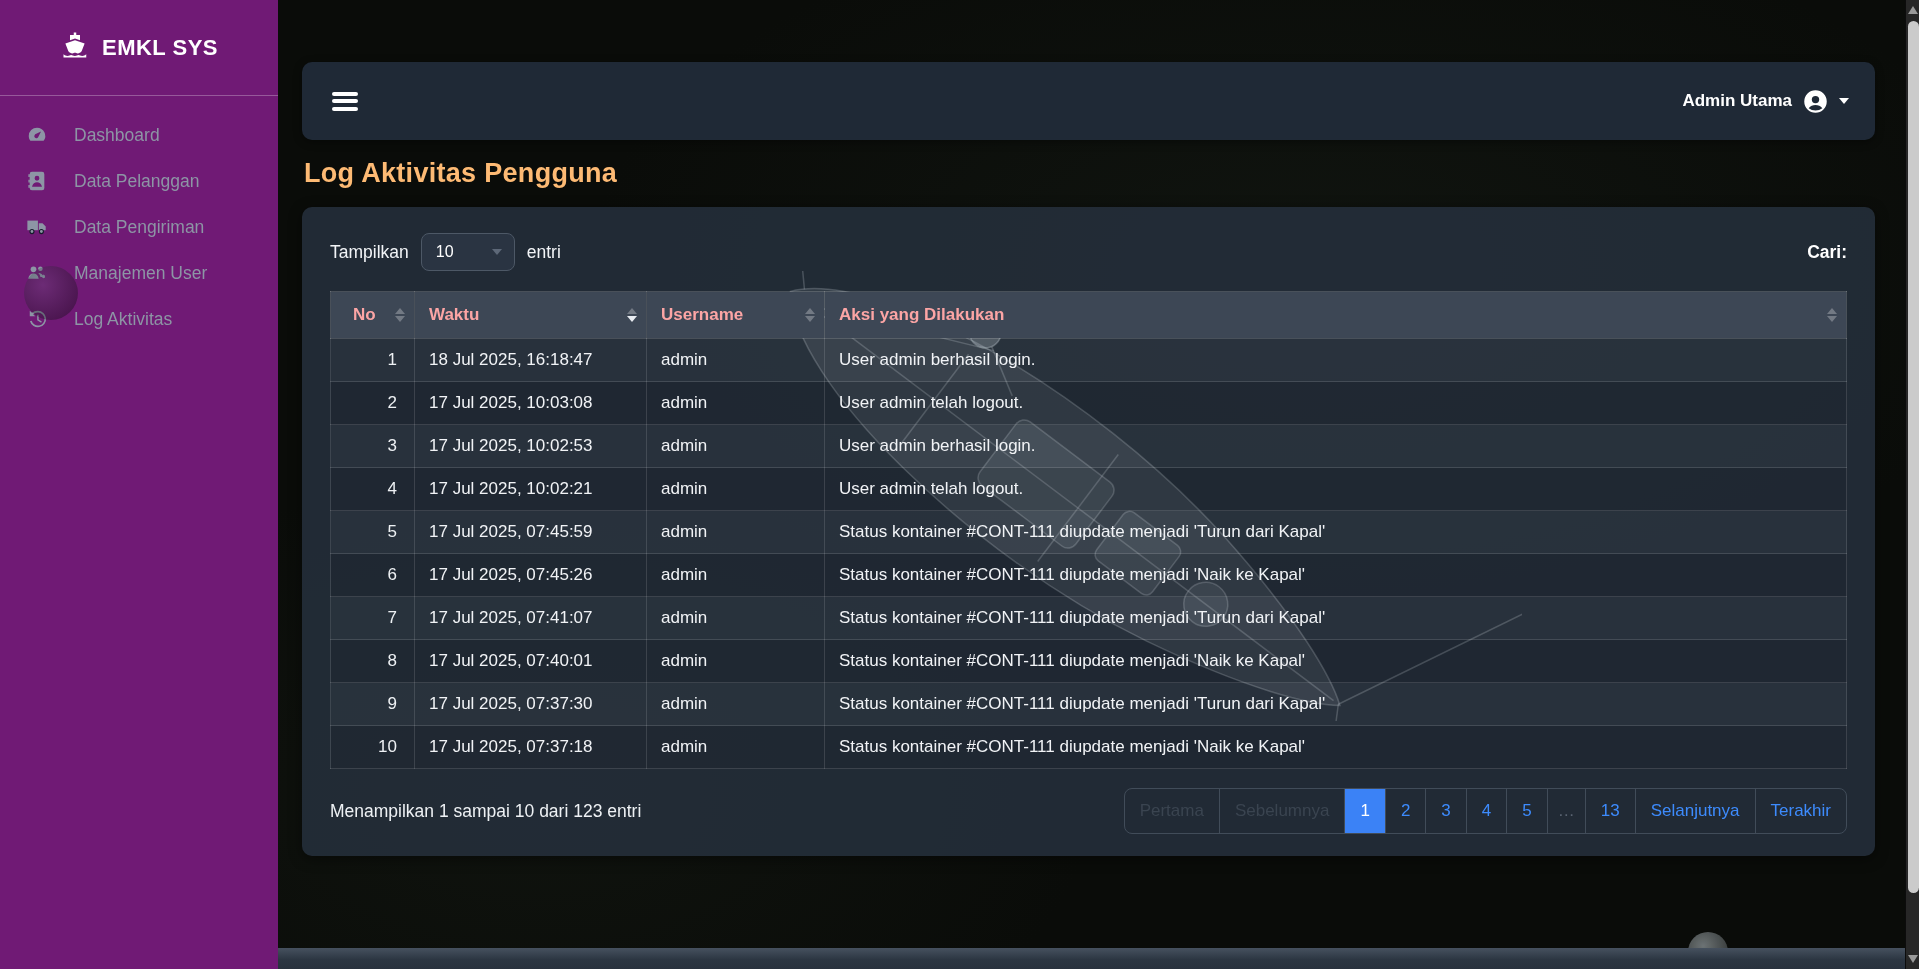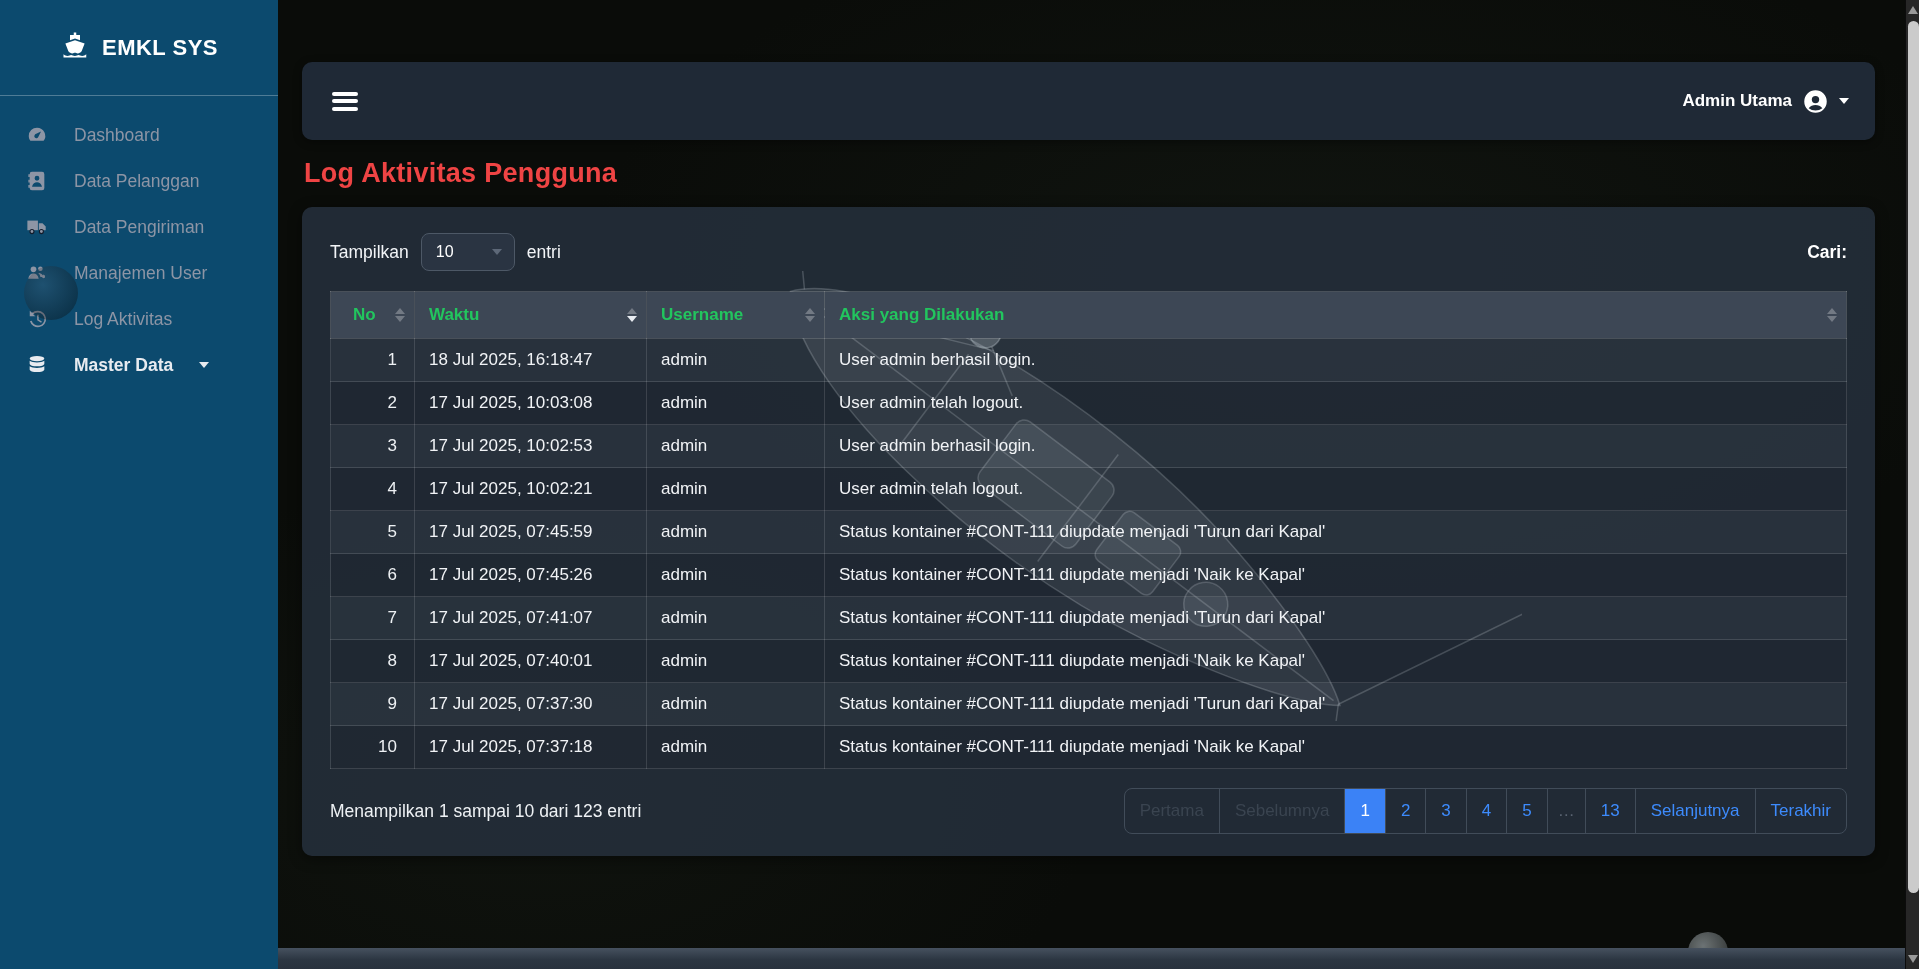--- a/index.html
+++ b/index.html
@@ -8,21 +8,21 @@
     font-family: "Liberation Sans", "DejaVu Sans", sans-serif;
     background:
       radial-gradient(1200px 620px at 68% 28%, rgba(28,36,28,0.35), transparent 60%),
       radial-gradient(900px 520px at 28% 82%, rgba(24,30,22,0.40), transparent 62%),
       #0a0c09;
     color:#eef1f4;
   }
   .app { position:relative; display:flex; width:100%; height:100%; }
 
   
-  .sidebar { position:relative; width:278px; flex:none; background:#0c4a6e; z-index:2; }
+  .sidebar { position:relative; width:278px; flex:none; background:#701a75; z-index:2; }
   .brand { height:96px; display:flex; align-items:center; justify-content:center; gap:12px;
            color:#fff; font-size:22px; font-weight:800; letter-spacing:.5px;
            border-bottom:1px solid rgba(255,255,255,.28); cursor:pointer; }
   .brand .icn svg { width:30px; height:30px; }
   .sidebar nav { padding:16px 0; display:flex; flex-direction:column; }
   .nav-item { display:flex; align-items:center; gap:24px; padding:11px 26px; margin:1px 0;
               color:#8d95a5; font-size:17.5px; font-weight:500; text-decoration:none; cursor:pointer; }
   .nav-item.emph { color:#e8ebf0; font-weight:700; }
   .nav-item .icn { width:24px; flex:none; display:flex; }
   .nav-item .icn svg { width:22px; height:22px; }
@@ -35,21 +35,21 @@
   .main { flex:1; position:relative; padding:14px 44px 0 24px; z-index:1;margin-top:48px; }
 
   .topbar { height:78px; background:#1f2936; border-radius:10px; display:flex; align-items:center;
             justify-content:space-between; padding:0 26px; box-shadow:0 2px 8px rgba(0,0,0,.4); }
   .hamburger { background:none; border:none; cursor:pointer; padding:6px 4px; }
   .hamburger span { display:block; width:26px; height:4px; background:#fff; border-radius:2px; margin:3.5px 0; }
   .user-menu { display:flex; align-items:center; gap:10px; color:#fff; font-size:17px; font-weight:600; cursor:pointer; }
   .user-menu .icn svg { width:27px; height:27px; display:block; }
   .user-menu .caret { border-left:5px solid transparent; border-right:5px solid transparent; border-top:6px solid #fff; }
 
-  h1.page-title { font-size:27px; font-weight:700; color:#ef4444; margin:18px 2px 18px; letter-spacing:.3px; }
+  h1.page-title { font-size:27px; font-weight:700; color:#fdba74; margin:18px 2px 18px; letter-spacing:.3px; }
 
   .card { position:relative; background:rgba(35,45,57,.93); border-radius:10px; overflow:hidden;
           box-shadow:0 3px 14px rgba(0,0,0,.45); }
   .card-header { background:#2f3947; padding:17px 28px; border-bottom:1px solid rgba(0,0,0,.25); position:relative; z-index:1;}
   .card-header a { color:#3d8bfd; font-size:18px; font-weight:600; text-decoration:none; cursor:pointer; }
   .card-body { position:relative; z-index:1; padding:26px 28px 22px; }
 
   .ship-art { position:absolute; left:300px; top:64px; width:920px; height:450px; z-index:0; pointer-events:none; opacity:.85; }
 
   .table-controls { display:flex; align-items:center; justify-content:space-between; margin-bottom:20px; }
@@ -59,21 +59,21 @@
   .select-box .select-caret { position:absolute; right:12px; border-left:5px solid transparent;
                 border-right:5px solid transparent; border-top:6px solid #5d6878; }
   .search-control { display:flex; align-items:center; gap:12px; font-size:17.5px; color:#fff; font-weight:600; }
   .search-control input { width:220px; height:38px; background:rgba(20,27,36,.35); border:1px solid #4d5866;
                 border-radius:6px; padding:0 13px; color:#e4e8ee; font-size:16.5px; outline:none;
                 font-family:"Liberation Sans","DejaVu Sans",sans-serif; }
   .search-control input::placeholder { color:#79828f; }
 
   table.log-table { width:100%; border-collapse:collapse; font-size:17px; position:relative; z-index:1; }
   .log-table th, .log-table td { border:1px solid rgba(255,255,255,.13); }
-  .log-table thead th { background:#3d4755; color:#22c55e; font-weight:700; text-align:left;
+  .log-table thead th { background:#3d4755; color:#fca5a5; font-weight:700; text-align:left;
                         padding:13px 34px 13px 14px; position:relative; cursor:pointer;
                         border-color:rgba(255,255,255,.18); }
   .log-table thead th.col-0 { width:84px; padding-left:22px; }
   .log-table thead th.col-1 { width:232px; }
   .log-table thead th.col-2 { width:178px; }
   .sort { position:absolute; right:9px; top:50%; transform:translateY(-50%); display:flex; flex-direction:column; gap:2px; }
   .sort i { display:block; width:0; height:0; border-left:5px solid transparent; border-right:5px solid transparent; }
   .sort .up   { border-bottom:6px solid rgba(255,255,255,.28); }
   .sort .down { border-top:6px solid rgba(255,255,255,.28); }
   .sort.desc .down { border-top-color:#e9edf2; }
@@ -165,31 +165,20 @@
           <span class="nav-label">Manajemen User</span>
         </a>
         <a class="nav-item">
           <span class="icn">
             <svg viewBox="0 0 24 24" fill="currentColor">
               <path d="M13 3a9 9 0 1 1-8.7 11.4l1.9-.5A7.1 7.1 0 1 0 13 4.9c-2 0-3.8.8-5.1 2.1L10.2 9H4.1V2.9l2.4 2.4A9 9 0 0 1 13 3z"></path>
               <path d="M12.2 7.3h1.6v5.2l3.5 2.1-.8 1.4-4.3-2.6V7.3z"></path>
             </svg>
           </span>
           <span class="nav-label">Log Aktivitas</span>
-        </a>
-        <a class="nav-item emph">
-          <span class="icn">
-            <svg viewBox="0 0 24 24" fill="currentColor">
-              <ellipse cx="12" cy="5" rx="8" ry="2.9"></ellipse>
-              <path d="M4 7.4c1.7 1.2 4.6 1.9 8 1.9s6.3-.7 8-1.9v3.1c0 1.6-3.6 2.9-8 2.9s-8-1.3-8-2.9V7.4z"></path>
-              <path d="M4 13.4c1.7 1.2 4.6 1.9 8 1.9s6.3-.7 8-1.9v3.4c0 1.6-3.6 2.9-8 2.9s-8-1.3-8-2.9v-3.4z"></path>
-            </svg>
-          </span>
-          <span class="nav-label">Master Data</span>
-          <span class="caret"></span>
         </a>
       </nav>
   </aside>
 
   <div class="main">
 
     <header class="topbar">
       <button class="hamburger" aria-label="menu">
         <span></span>
           <span></span>

